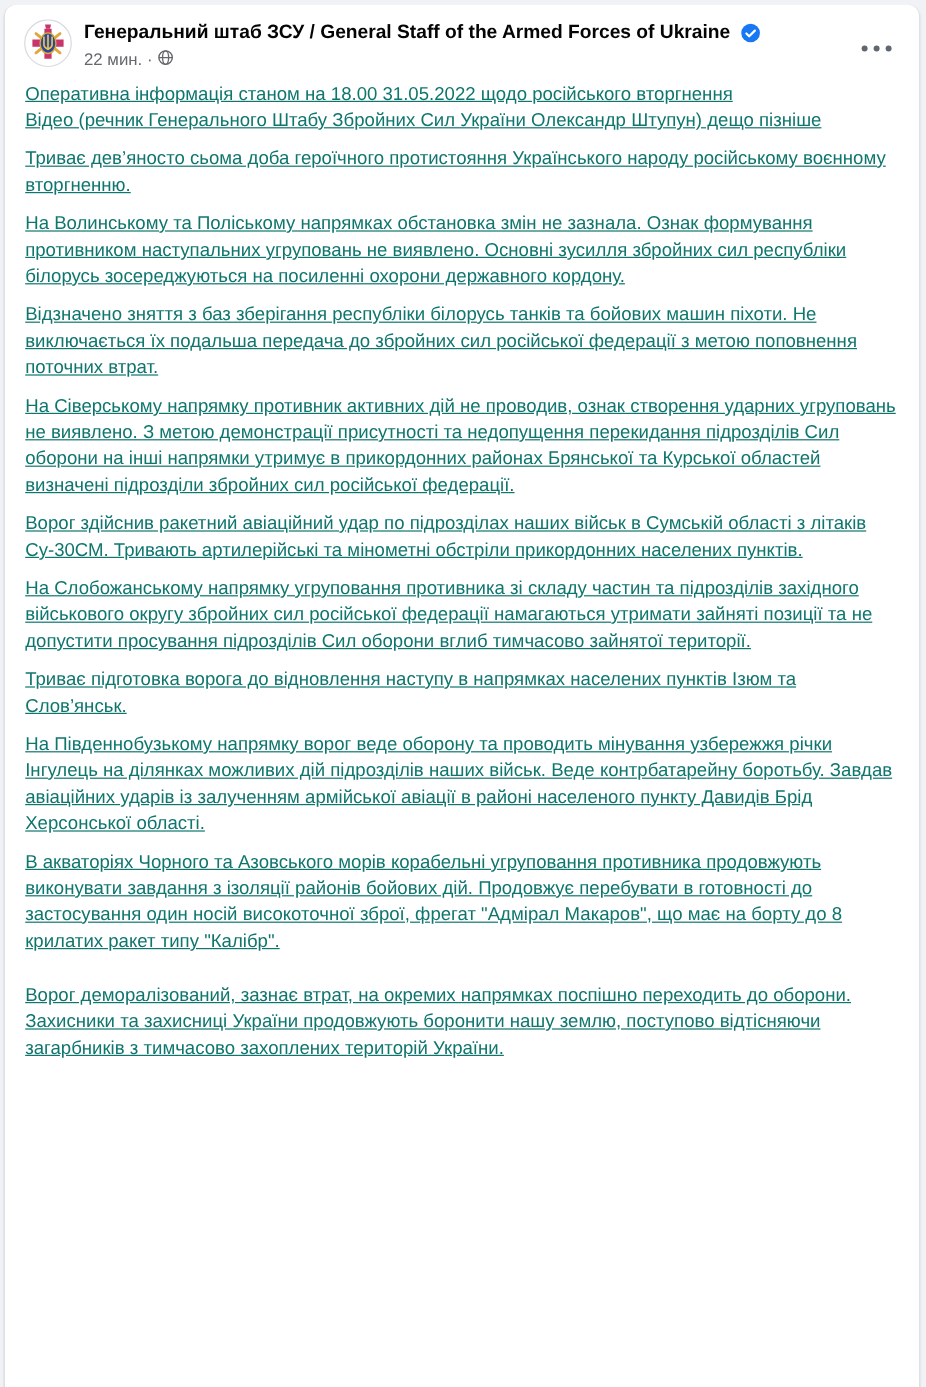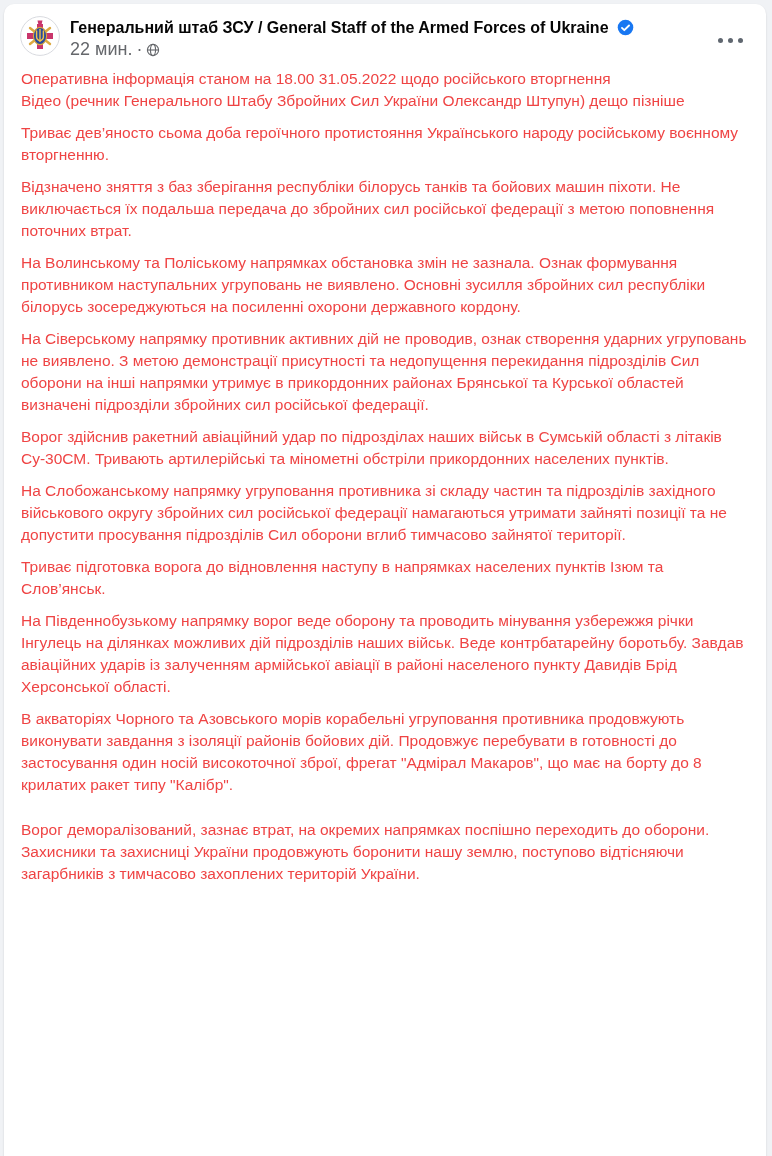--- a/index.html
+++ b/index.html
@@ -47,25 +47,25 @@
     font-weight: 700;
     color: #050505;
     text-decoration: none;
     line-height: 21px;
     white-space: nowrap;
     cursor: pointer;
   }
   .verified { display: inline-flex; align-items: center; }
   .meta-row {
     display: flex;
-    align-items: center;
+    align-items: flex-start;
     gap: 4px;
     margin-top: 2px;
     color: #65676b;
-    font-size: 18px;
+    font-size: 14px;
     line-height: 18px;
   }
   .timestamp { color: #65676b; text-decoration: none; cursor: pointer; }
   .dot-sep { color: #65676b; }
   .globe { display: inline-flex; align-items: center; margin-top: 1px; }
   .more-btn {
     position: absolute;
     top: 24px; right: 20px;
     width: 32px; height: 24px;
     background: transparent;
@@ -83,24 +83,25 @@
     background: #606770;
     display: block;
   }
   
   .post-body {
     padding: 10px 17px 16px 17px;
   }
   .post-paragraph {
     font-size: 15.5px;
     line-height: 22px;
-    color: #ef4444;
+    color: #0f766e;
     white-space: pre-line;
     margin-bottom: 10px;
     overflow-wrap: break-word;
+    text-decoration: underline;
   }
   .post-paragraph:last-child { margin-bottom: 0; margin-top: 23px; }
 </style>
 </head>
 <body>
 
 <div class="page">
   <article class="card">
 
     <header class="post-header">
@@ -153,22 +154,22 @@
         <span class="mdot"></span>
         <span class="mdot"></span>
         <span class="mdot"></span>
       </button>
     </header>
 
     <div class="post-body">
         <p class="post-paragraph">Оперативна інформація станом на 18.00 31.05.2022 щодо російського вторгнення
 Відео (речник Генерального Штабу Збройних Сил України Олександр Штупун) дещо пізніше</p>
         <p class="post-paragraph">Триває дев’яносто сьома доба героїчного протистояння Українського народу російському воєнному вторгненню.</p>
+        <p class="post-paragraph">На Волинському та Поліському напрямках обстановка змін не зазнала. Ознак формування противником наступальних угруповань не виявлено. Основні зусилля збройних сил республіки білорусь зосереджуються на посиленні охорони державного кордону.</p>
         <p class="post-paragraph">Відзначено зняття з баз зберігання республіки білорусь танків та бойових машин піхоти. Не виключається їх подальша передача до збройних сил російської федерації з метою поповнення поточних втрат.</p>
-        <p class="post-paragraph">На Волинському та Поліському напрямках обстановка змін не зазнала. Ознак формування противником наступальних угруповань не виявлено. Основні зусилля збройних сил республіки білорусь зосереджуються на посиленні охорони державного кордону.</p>
         <p class="post-paragraph">На Сіверському напрямку противник активних дій не проводив, ознак створення ударних угруповань не виявлено. З метою демонстрації присутності та недопущення перекидання підрозділів Сил оборони на інші напрямки утримує в прикордонних районах Брянської та Курської областей визначені підрозділи збройних сил російської федерації.</p>
         <p class="post-paragraph">Ворог здійснив ракетний авіаційний удар по підрозділах наших військ в Сумській області з літаків Су-30СМ. Тривають артилерійські та мінометні обстріли прикордонних населених пунктів.</p>
         <p class="post-paragraph">На Слобожанському напрямку угруповання противника зі складу частин та підрозділів західного військового округу збройних сил російської федерації намагаються утримати зайняті позиції та не допустити просування підрозділів Сил оборони вглиб тимчасово зайнятої території.</p>
         <p class="post-paragraph">Триває підготовка ворога до відновлення наступу в напрямках населених пунктів Ізюм та Слов’янськ.</p>
         <p class="post-paragraph">На Південнобузькому напрямку ворог веде оборону та проводить мінування узбережжя річки Інгулець на ділянках можливих дій підрозділів наших військ. Веде контрбатарейну боротьбу. Завдав авіаційних ударів із залученням армійської авіації в районі населеного пункту Давидів Брід Херсонської області.</p>
         <p class="post-paragraph">В акваторіях Чорного та Азовського морів корабельні угруповання противника продовжують виконувати завдання з ізоляції районів бойових дій. Продовжує перебувати в готовності до застосування один носій високоточної зброї, фрегат "Адмірал Макаров", що має на борту до 8 крилатих ракет типу "Калібр".</p>
         <p class="post-paragraph"> Ворог деморалізований, зазнає втрат, на окремих напрямках поспішно переходить до оборони. Захисники та захисниці України продовжують боронити нашу землю, поступово відтісняючи загарбників з тимчасово захоплених територій України.</p>
       </div>
 
   </article>

